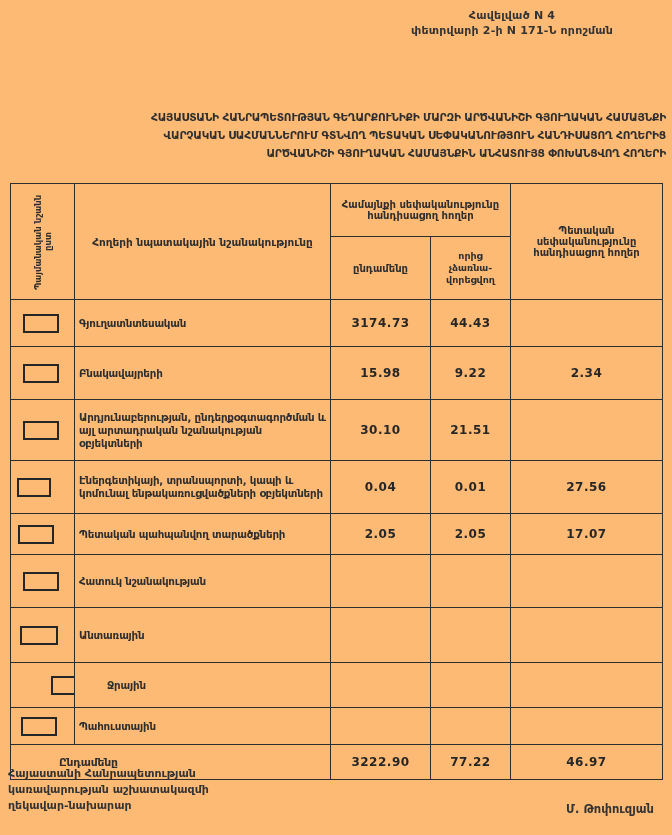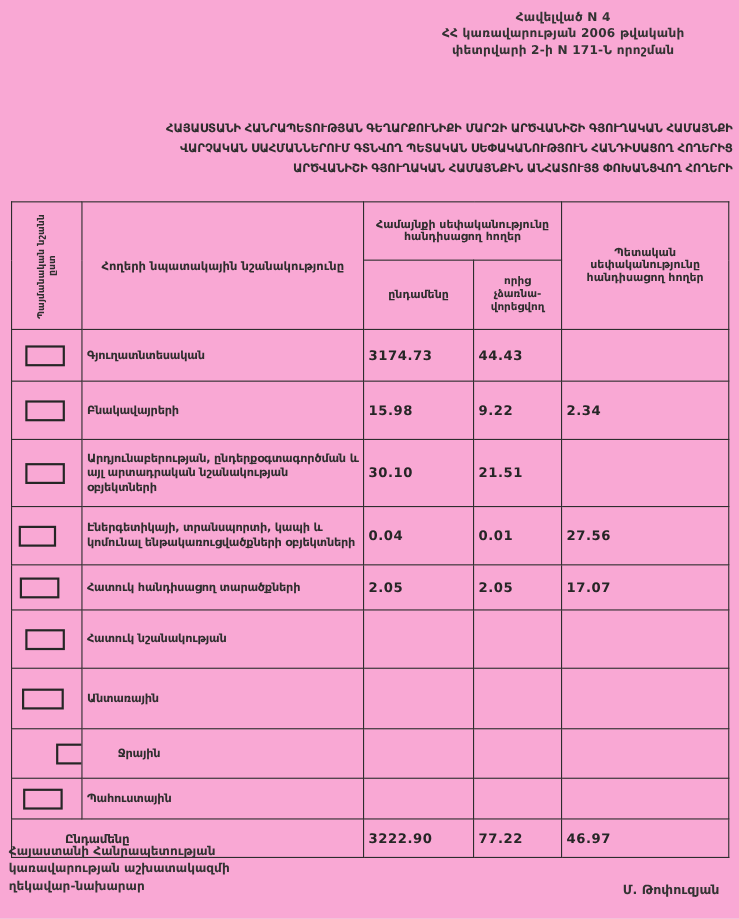--- a/index.html
+++ b/index.html
@@ -3,21 +3,21 @@
 <meta charset="utf-8">
 <style>
   html,body{margin:0;padding:0;}
   body{
     width:672px;height:835px;
     background:#e9e9e6;
     font-family:"DejaVu Sans",sans-serif;
   }
   .page{
     position:relative;width:672px;height:835px;
-    background:#f9a8d4;color:#222;font-weight:bold;overflow:hidden;
+    background:#fdba74;color:#222;font-weight:bold;overflow:hidden;
   }
   
   .appendix{
     position:absolute;top:8px;right:10px;width:300px;
     text-align:center;font-size:11px;line-height:15px;color:#333;
     letter-spacing:0.2px;
   }
   
   .doc-title{
     position:absolute;top:66px;left:0;width:672px;
@@ -59,21 +59,21 @@
   .symbox{
     width:32px;height:15px;
     border:2px solid #262626;
     margin-left:8px;background:transparent;
   }
   td.name{
     font-size:10.3px;line-height:13px;color:#2e2e2e;
     vertical-align:middle;padding-left:7px;letter-spacing:-0.2px;
   }
   td.num{
-    font-size:12px;vertical-align:middle;color:#262626;
+    font-size:12px;text-align:center;vertical-align:middle;color:#262626;
     letter-spacing:0.5px;
   }
   tr.r0 td{height:42px;}
   tr.r1 td{height:48px;}
   tr.r2 td{height:56px;}
   tr.r3 td{height:48px;}
   tr.r4 td{height:36px;}
   tr.r5 td{height:48px;}
   tr.r6 td{height:50px;}
   tr.r7 td{height:40px;padding-left:32px;}
@@ -95,21 +95,20 @@
     font-size:11.5px;color:#333;
   }
 </style>
 </head>
 <body>
 
 <div class="page">
 
   <div class="appendix">
     <div>Հավելված N 4</div>
-    <div>ՀՀ կառավարության 2006 թվականի</div>
     <div>փետրվարի 2-ի N 171-Ն որոշման</div>
   </div>
 
 
   <div class="subtitle">
     <div>ՀԱՅԱՍՏԱՆԻ ՀԱՆՐԱՊԵՏՈՒԹՅԱՆ ԳԵՂԱՐՔՈՒՆԻՔԻ ՄԱՐԶԻ ԱՐԾՎԱՆԻՇԻ ԳՅՈՒՂԱԿԱՆ ՀԱՄԱՅՆՔԻ</div>
     <div>ՎԱՐՉԱԿԱՆ ՍԱՀՄԱՆՆԵՐՈՒՄ ԳՏՆՎՈՂ ՊԵՏԱԿԱՆ ՍԵՓԱԿԱՆՈՒԹՅՈՒՆ ՀԱՆԴԻՍԱՑՈՂ ՀՈՂԵՐԻՑ</div>
     <div>ԱՐԾՎԱՆԻՇԻ ԳՅՈՒՂԱԿԱՆ ՀԱՄԱՅՆՔԻՆ ԱՆՀԱՏՈՒՅՑ ՓՈԽԱՆՑՎՈՂ ՀՈՂԵՐԻ</div>
   </div>
 
@@ -170,21 +169,21 @@
           </td>
         <td class="name">Էներգետիկայի, տրանսպորտի, կապի և կոմունալ ենթակառուցվածքների օբյեկտների</td>
         <td class="num">0.04</td>
         <td class="num">0.01</td>
         <td class="num">27.56</td>
       </tr>
       <tr class="r4">
         <td class="sym">
             <div class="symbox"></div>
           </td>
-        <td class="name">Հատուկ հանդիսացող տարածքների</td>
+        <td class="name">Պետական պահպանվող տարածքների</td>
         <td class="num">2.05</td>
         <td class="num">2.05</td>
         <td class="num">17.07</td>
       </tr>
       <tr class="r5">
         <td class="sym">
             <div class="symbox"></div>
           </td>
         <td class="name">Հատուկ նշանակության</td>
         <td class="num"></td>

